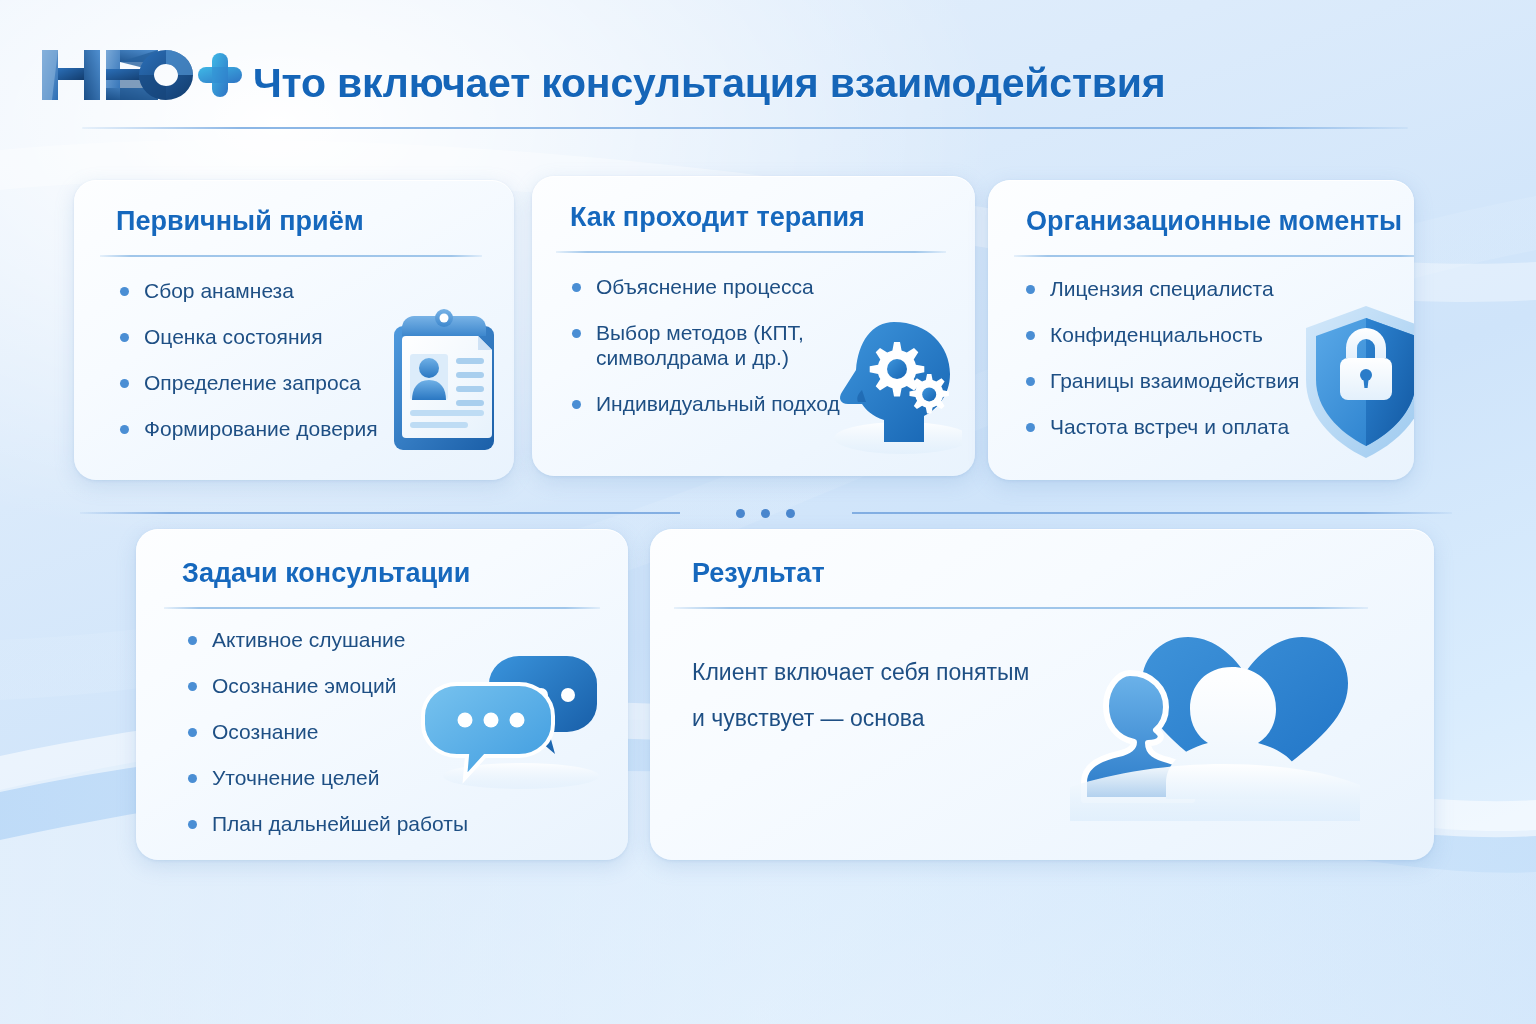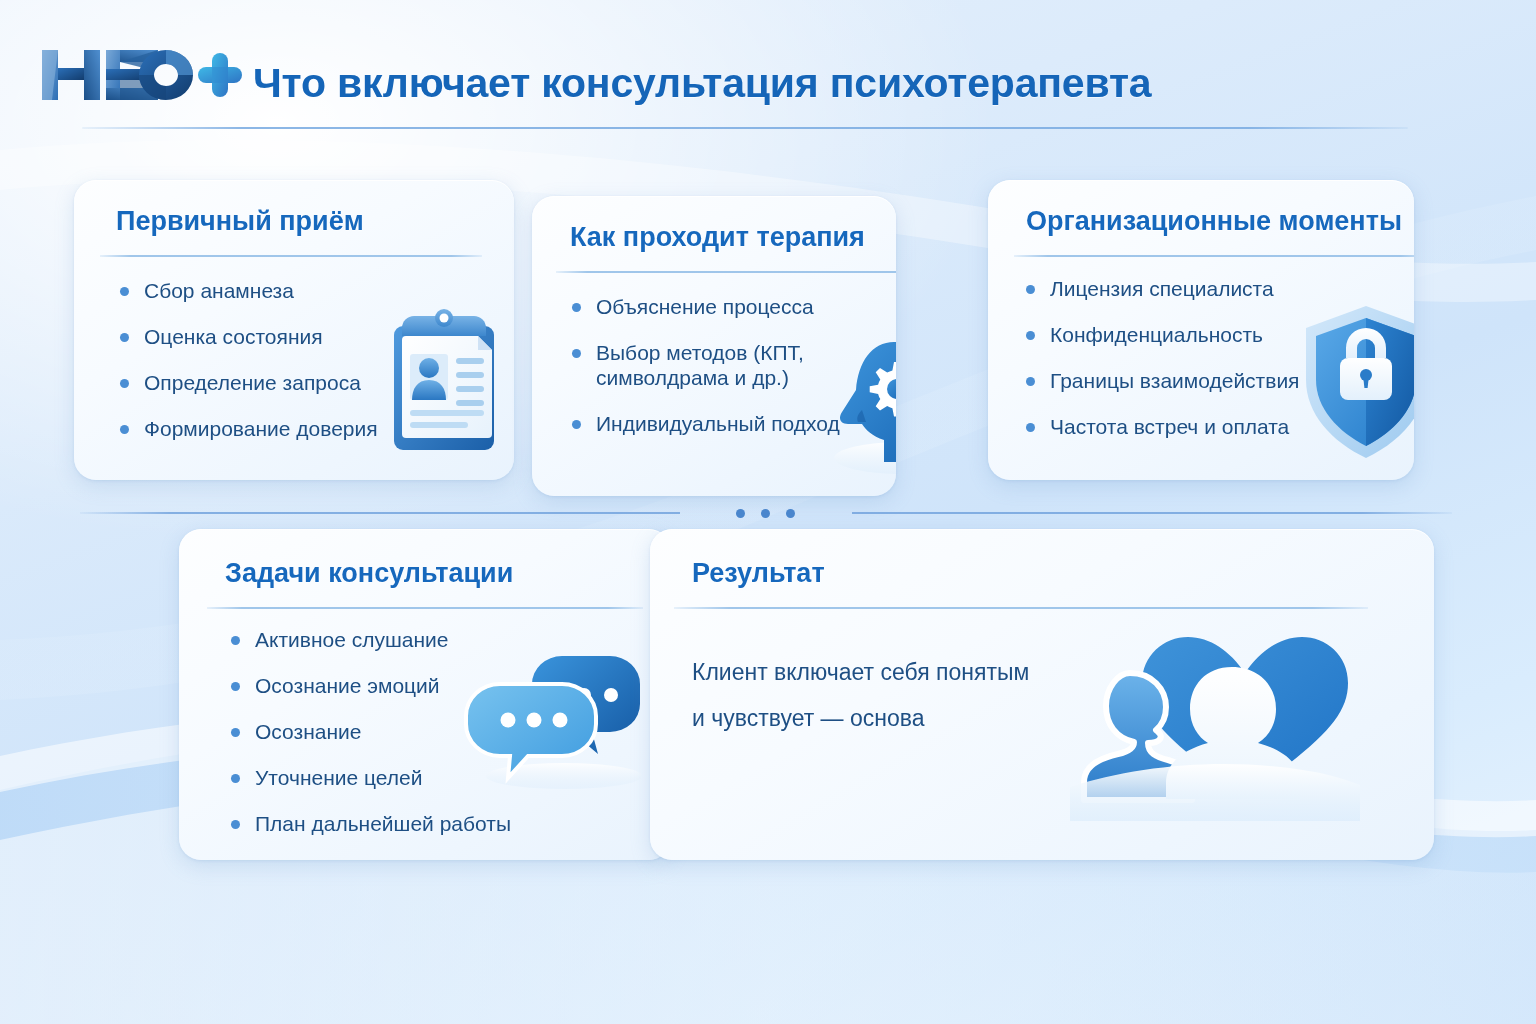--- a/index.html
+++ b/index.html
@@ -154,21 +154,21 @@
         <path d="M155 31 a27 25 0 1 1 -54 0 a27 25 0 1 1 54 0 Z M140 31 a12 11 0 1 0 -24 0 a12 11 0 1 0 24 0 Z" fill="url(#lgC)" fill-rule="evenodd"></path>
         <path d="M128 6 a27 25 0 0 1 27 25 l-15 0 a12 11 0 0 0 -12 -11 Z" fill="#4e8fcc" opacity=".75"></path>
         <path d="M101 31 a27 25 0 0 0 27 25 l0 -14 a12 11 0 0 1 -12 -11 Z" fill="#16447a" opacity=".6"></path>
 
         <rect x="160" y="23" width="44" height="16" rx="8" fill="url(#lgPlus)"></rect>
         <rect x="174" y="9" width="16" height="44" rx="8" fill="url(#lgPlus)"></rect>
         <rect x="174" y="23" width="16" height="16" fill="#2f86cf" opacity=".45"></rect>
       </svg>
     </div>
 
-    <div class="title">Что включает консультация психотерапевта</div>
+    <div class="title">Что включает консультация взаимодействия</div>
     <div class="head-rule"></div>
   </div>
 
   <div class="card" style="left:74px;top:180px;width:440px;height:300px;">
     <div class="card-title" style="left:42px;top:26px;font-size:27px;">Первичный приём</div>
     <div class="card-rule" style="left:26px;top:75px;width:382px;"></div>
     <ul class="bullets" style="left:44px;top:98px;width:320px;">
       <li><span class="dot"></span><span>Сбор анамнеза</span></li>
       <li><span class="dot"></span><span>Оценка состояния</span></li>
       <li><span class="dot"></span><span>Определение запроса</span></li>
@@ -209,21 +209,21 @@
         <rect x="72" y="50" width="28" height="6" rx="3" fill="#a9cfee"></rect>
         <rect x="72" y="64" width="28" height="6" rx="3" fill="#a9cfee"></rect>
         <rect x="72" y="78" width="28" height="6" rx="3" fill="#a9cfee"></rect>
         <rect x="72" y="92" width="28" height="6" rx="3" fill="#a9cfee"></rect>
         <rect x="26" y="102" width="74" height="6" rx="3" fill="#bedcf4"></rect>
         <rect x="26" y="114" width="58" height="6" rx="3" fill="#bedcf4"></rect>
       </svg>
     </div>
   </div>
 
-  <div class="card" style="left:532px;top:196px;width:364px;height:300px;">
+  <div class="card" style="left:532px;top:176px;width:443px;height:300px;">
     <div class="card-title" style="left:38px;top:26px;font-size:27px;">Как проходит терапия</div>
     <div class="card-rule" style="left:24px;top:75px;width:390px;"></div>
     <ul class="bullets" style="left:38px;top:98px;width:310px;">
       <li><span class="dot"></span><span>Объяснение процесса</span></li>
       <li><span class="dot"></span><span>Выбор методов (КПТ,</span><span class="l2">символдрама и др.)</span></li>
       <li><span class="dot"></span><span>Индивидуальный подход</span></li>
     </ul>
 
     <div class="icon" style="left:300px;top:140px;width:130px;height:140px;">
       <svg viewBox="0 0 130 140" width="130" height="140">
@@ -288,21 +288,21 @@
         <path d="M66 16 L116 34 V78 C116 106 94 130 66 144 C38 130 16 106 16 78 V34 Z" fill="url(#shL)"></path>
         <path d="M66 16 L116 34 V78 C116 106 94 130 66 144 Z" fill="url(#shR)"></path>
         <path d="M66 26 a20 20 0 0 1 20 20 v10 h-11 v-10 a9 9 0 0 0 -18 0 v10 h-11 v-10 a20 20 0 0 1 20 -20 Z" fill="url(#lkG)"></path>
         <rect x="40" y="56" width="52" height="42" rx="8" fill="url(#lkG)"></rect>
         <circle cx="66" cy="73" r="6" fill="#2a7cc9"></circle>
         <path d="M63 73 h6 l-1.4 13 h-3.2 Z" fill="#2a7cc9"></path>
       </svg>
     </div>
   </div>
 
-  <div class="card" style="left:136px;top:529px;width:492px;height:331px;margin-left:43px;">
+  <div class="card" style="left:136px;top:529px;width:492px;height:331px;">
     <div class="card-title" style="left:46px;top:29px;font-size:27px;">Задачи консультации</div>
     <div class="card-rule" style="left:28px;top:78px;width:436px;"></div>
     <ul class="bullets" style="left:50px;top:98px;width:330px;">
       <li><span class="dot"></span><span>Активное слушание</span></li>
       <li><span class="dot"></span><span>Осознание эмоций</span></li>
       <li><span class="dot"></span><span>Осознание</span></li>
       <li><span class="dot"></span><span>Уточнение целей</span></li>
       <li><span class="dot"></span><span>План дальнейшей работы</span></li>
     </ul>
 

